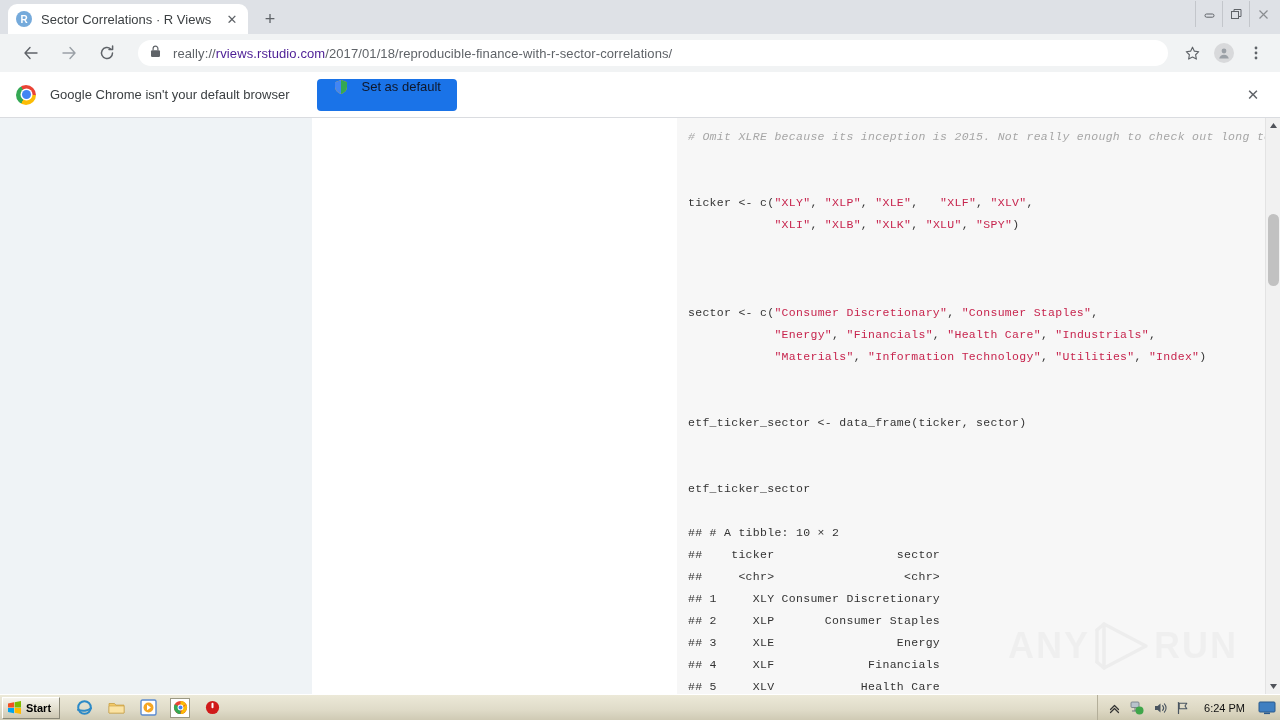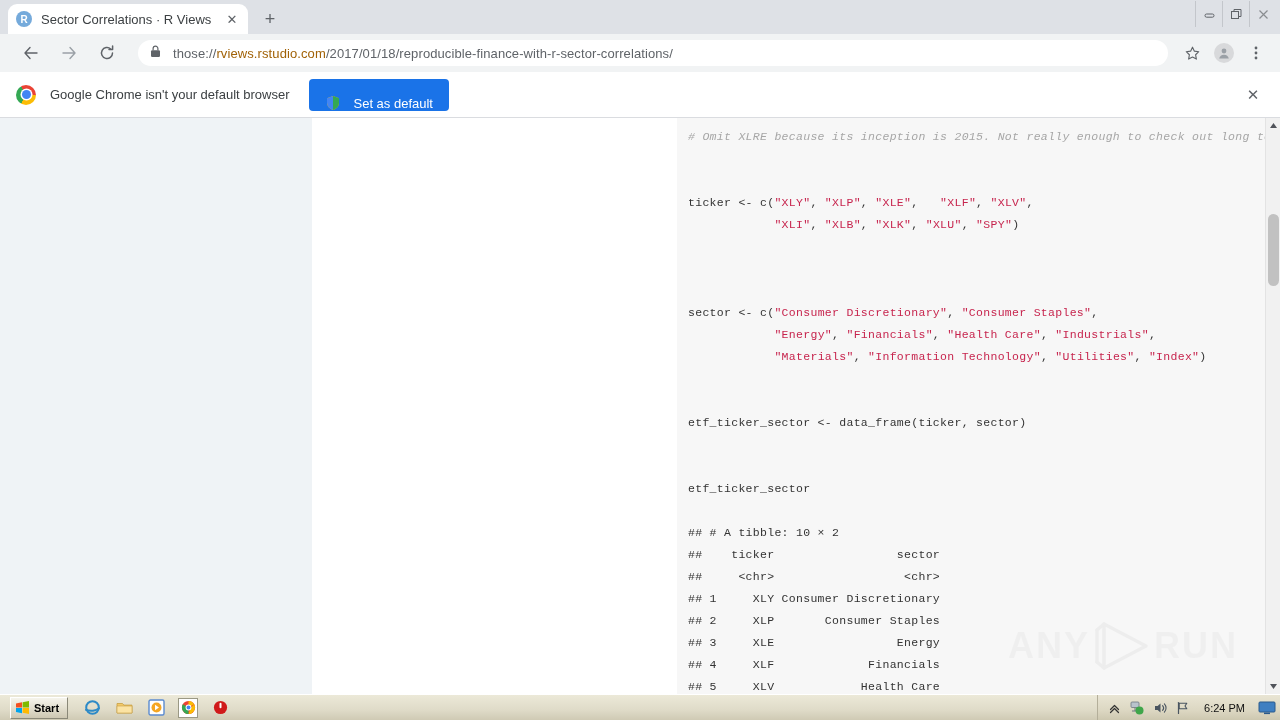--- a/index.html
+++ b/index.html
@@ -104,21 +104,21 @@
     padding: 0 12px;
     overflow: hidden;
   }
   .lock { flex: 0 0 13px; margin-right: 10px; color:#5f6368; }
   .url {
     font-size: 13px;
     color: #5f6368;
     white-space: nowrap;
     letter-spacing: .1px;
   }
-  .url .host { color: #a16207; }
+  .url .host { color: #4c1d95; }
   .tb-icon {
     width: 26px; height: 26px;
     margin: 0 3px;
     display: flex; align-items: center; justify-content: center;
     color: #5f6368;
     flex: 0 0 26px;
   }
   .avatar {
     width: 20px; height: 20px; border-radius: 50%;
     background: #d8d9db;
@@ -146,27 +146,27 @@
     position: relative;
   }
   .chrome-logo::after {
     content:""; position:absolute; left:50%; top:50%;
     width:9px;height:9px;margin:-4.5px 0 0 -4.5px;
     border-radius:50%; background:#4285f4;
     box-shadow: 0 0 0 1.5px #fff;
   }
   .infobar-text { font-size: 13px; color: #3c4043; }
   .setdefault {
-    margin-left: 20px;
+    margin-left: 28px;
     height: 32px;
     background: #1a73e8;
     border-radius: 4px;
-    color: #ffffff;
+    color: #0f172a;
     font-size: 13px;
-    display: flex; align-items: flex-end;
+    display: flex; align-items: flex-start;
     padding: 0 16px;
   }
   .shield {
     width: 16px; height: 16px;
     margin-right: 12px;
     flex: 0 0 16px;
   }
   .infobar-close {
     position: absolute; right: 16px; top: 50%;
     transform: translateY(-50%);
@@ -251,21 +251,21 @@
   .taskbar {
     position: absolute;
     left: 0; top: 694px;
     width: 1280px; height: 26px;
     background: linear-gradient(#ece9d8, #dfdbc8 60%, #cfcab4);
     border-top: 1px solid #ffffff;
     display: flex; align-items: center;
   }
   .startbtn {
     height: 22px;
-    margin-left: 10px;
+    margin-left: 2px;
     padding: 0 8px 0 4px;
     display: flex; align-items: center;
     background: linear-gradient(#f6f4ec,#e3dfcf 50%,#cdc7b2);
     border: 1px solid #8a8878;
     border-top-color:#ffffff; border-left-color:#ffffff;
     font-size: 11px; font-weight: bold; color: #000;
   }
   .start-logo {
     width: 15px; height: 15px; margin-right: 4px;
     flex: 0 0 15px;
@@ -345,21 +345,21 @@
           </svg>
       </div>
 
       <div class="omnibox">
         <span class="lock">
           <svg width="11" height="13" viewBox="0 0 11 13">
               <rect x="1" y="5.3" width="9" height="6.7" rx="1.2" fill="#5f6368"></rect>
               <path d="M3.1 5.3V3.6a2.4 2.4 0 0 1 4.8 0v1.7" fill="none" stroke="#5f6368" stroke-width="1.2"></path>
             </svg>
         </span>
-        <span class="url"><span>those://</span><span class="host">rviews.rstudio.com</span><span>/2017/01/18/reproducible-finance-with-r-sector-correlations/</span></span>
+        <span class="url"><span>really://</span><span class="host">rviews.rstudio.com</span><span>/2017/01/18/reproducible-finance-with-r-sector-correlations/</span></span>
       </div>
 
       <div class="tb-icon">
         <svg width="17" height="17" viewBox="0 0 18 18">
             <path d="M9 2.3l2 4.2 4.6.6-3.3 3.2.8 4.6L9 12.7l-4.1 2.2.8-4.6L2.4 7.1l4.6-.6z" fill="none" stroke="#5f6368" stroke-width="1.2" stroke-linejoin="round"></path>
           </svg>
       </div>
       <div class="tb-icon">
         <span class="avatar">
           <svg width="14" height="14" viewBox="0 0 14 14">

